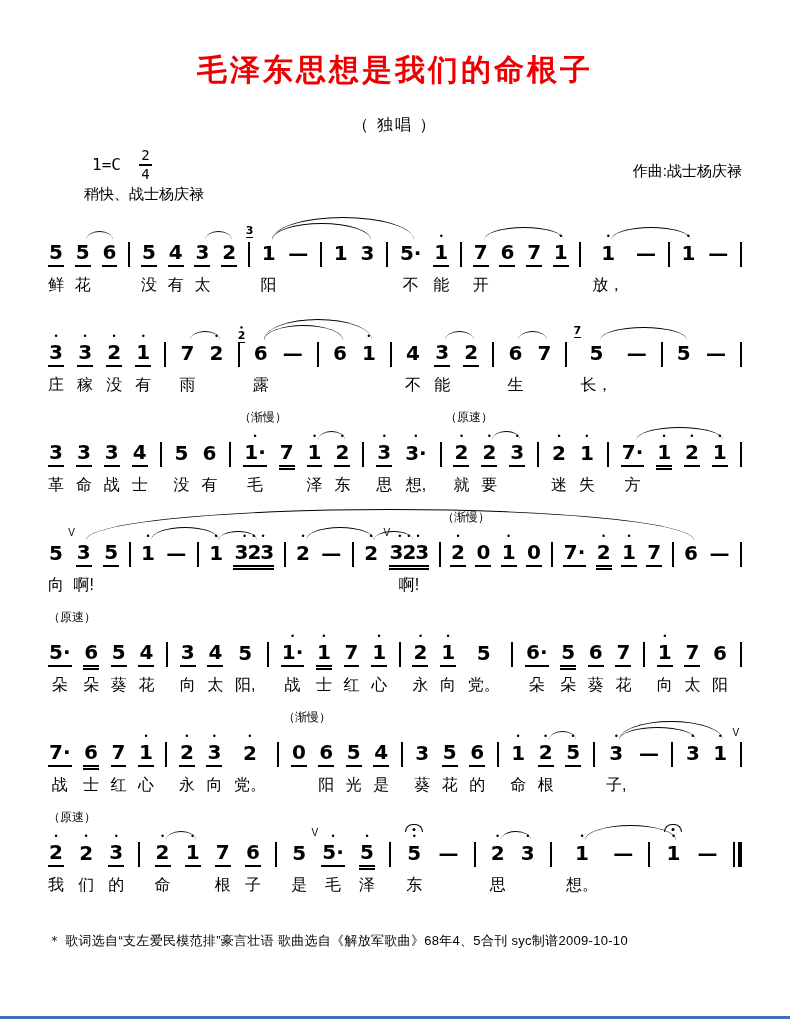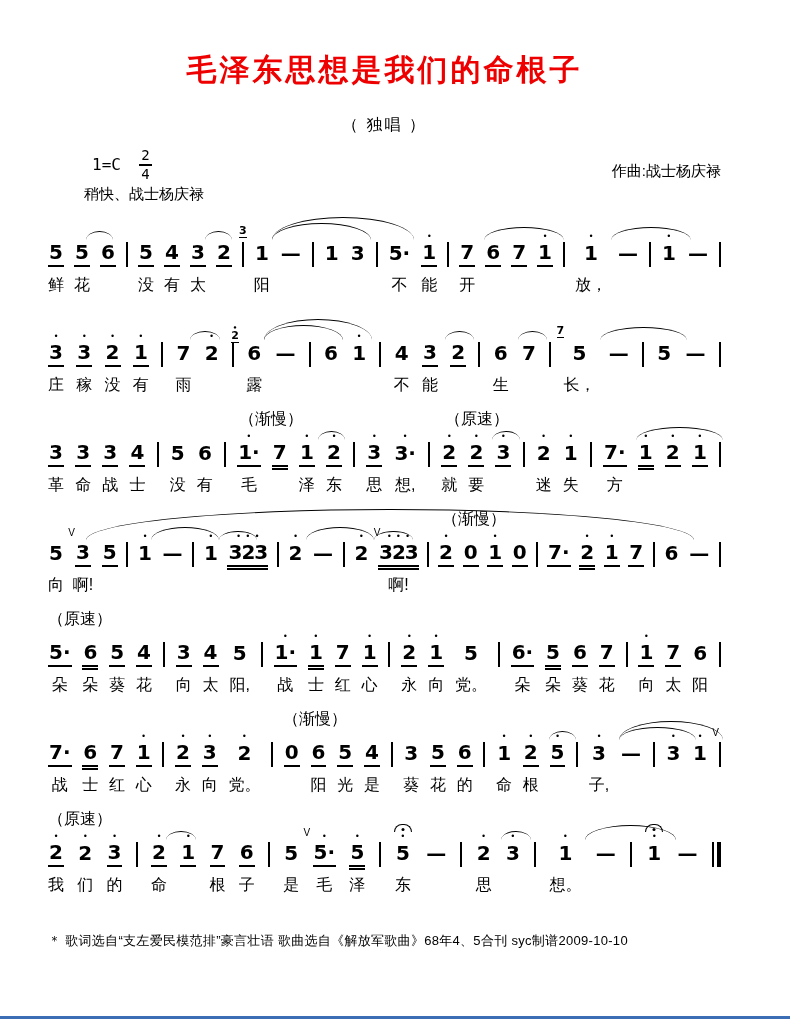--- a/index.html
+++ b/index.html
@@ -1,18 +1,18 @@
 <!DOCTYPE html>
 <html><head>
 <meta charset="utf-8">
 <style>
   html,body{margin:0;padding:0;background:#ffffff;}
   body{width:790px;height:1019px;position:relative;overflow:hidden;
        font-family:"Liberation Sans",sans-serif;color:#000;}
-  .sheet{padding:36px 69px 0 48px;position:relative;}
+  .sheet{padding:36px 48px 0 48px;position:relative;}
 
   h1{margin:14px 0 0 0;text-align:center;font-size:30px;font-weight:bold;
      letter-spacing:3px;font-family:"Liberation Serif",serif;}
   .subtitle{margin-top:24px;text-align:center;font-size:16px;letter-spacing:2px;}
 
   .keyrow{display:flex;justify-content:space-between;align-items:flex-end;
           margin:12px 0 0 0;}
   .keysig{margin-left:44px;font-size:16px;display:flex;align-items:center;gap:18px;
           font-family:"DejaVu Sans Mono",monospace;}
   .frac{display:inline-flex;flex-direction:column;align-items:center;}
@@ -54,21 +54,21 @@
   .breath{position:absolute;top:-12px;right:-11px;font-size:10px;line-height:10px;}
 
   .ferm{display:inline-block;width:16px;height:8px;border:1.6px solid #000;
         border-bottom:none;border-radius:9px 9px 0 0;position:relative;margin-bottom:1px;}
   .ferm::after{content:"";position:absolute;left:50%;transform:translateX(-50%);
         bottom:1px;width:3px;height:3px;border-radius:50%;background:#000;}
 
   .overlay{position:absolute;left:0;top:0;width:100%;height:0;}
   .slur{position:absolute;border-top:1.5px solid #000;
         border-radius:50% 50% 0 0 / 100% 100% 0 0;}
-  .annot{position:absolute;top:-15px;font-size:16px;white-space:nowrap;text-align:center;}
+  .annot{position:absolute;top:-15px;font-size:12px;white-space:nowrap;text-align:center;}
 
   .footnote{margin-top:34px;font-size:13px;letter-spacing:0.3px;white-space:nowrap;}
   .bottom-rule{position:absolute;left:0;right:0;bottom:0;height:3px;}
 </style>
 </head>
 <body>
 
 <div class="sheet">
   <h1 style="color: rgb(238, 0, 0);">毛泽东思想是我们的命根子</h1>
   <div class="subtitle">（ 独唱 ）</div>

